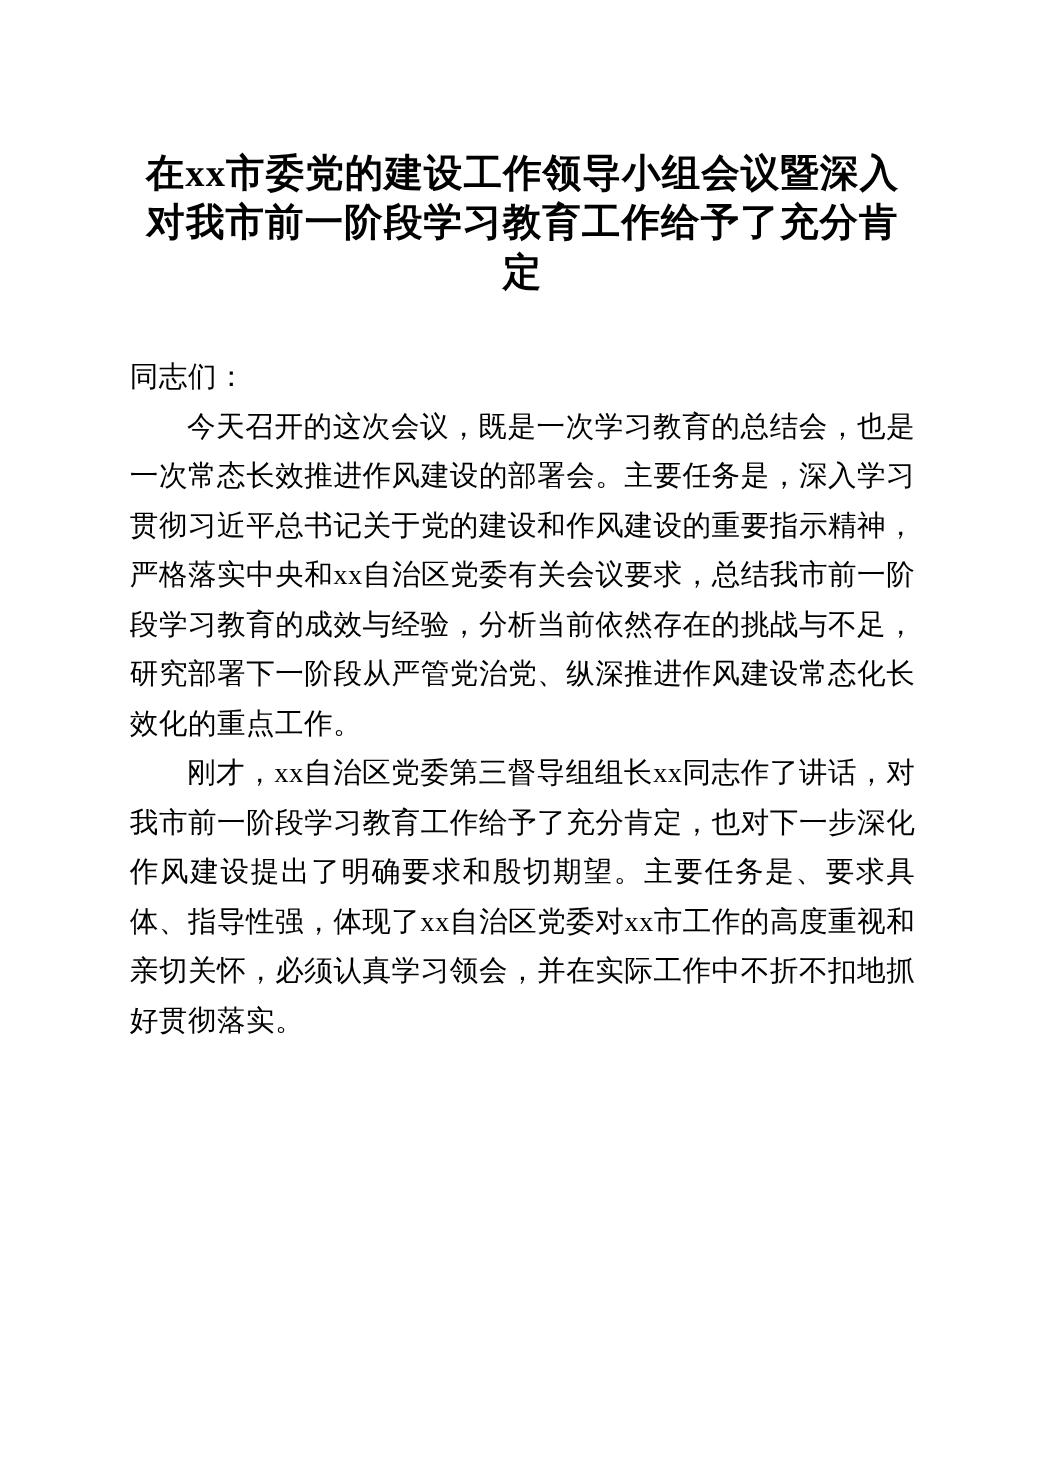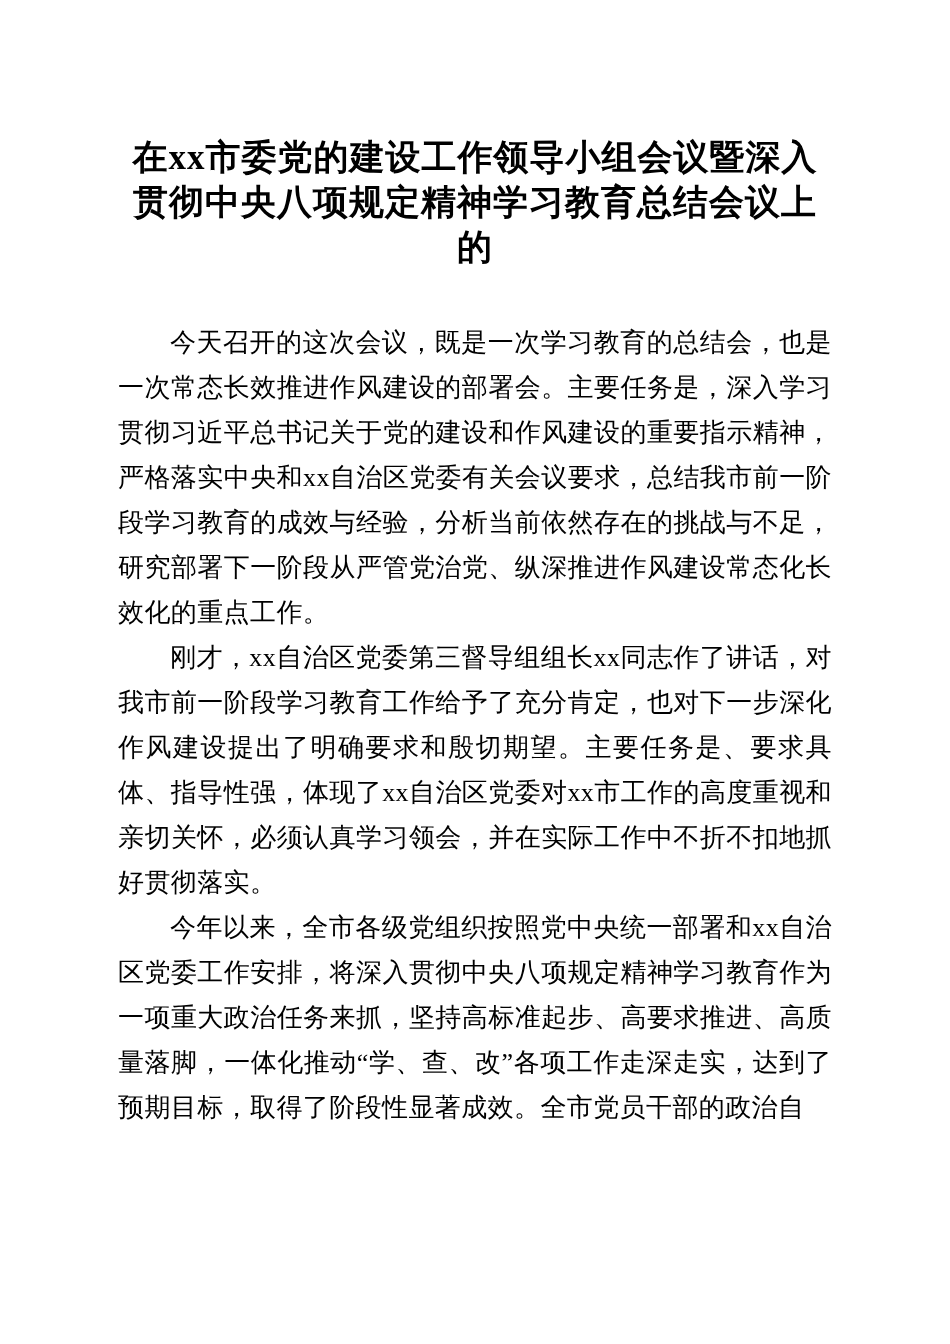--- a/index.html
+++ b/index.html
@@ -46,22 +46,22 @@
     text-indent: 52px;
   }
 </style>
 </head>
 <body>
 
 <div class="page">
 
   <h1 class="doc-title">
     <span class="title-line">在xx市委党的建设工作领导小组会议暨深入</span>
-    <span class="title-line">贯彻中央八项规定精神学习教育总结会议上的</span>
+    <span class="title-line">对我市前一阶段学习教育工作给予了充分肯定</span>
   </h1>
 
   <div class="doc-body">
+    <p>同志们：</p>
     <p class="indent">今天召开的这次会议，既是一次学习教育的总结会，也是一次常态长效推进作风建设的部署会。主要任务是，深入学习贯彻习近平总书记关于党的建设和作风建设的重要指示精神，严格落实中央和xx自治区党委有关会议要求，总结我市前一阶段学习教育的成效与经验，分析当前依然存在的挑战与不足，研究部署下一阶段从严管党治党、纵深推进作风建设常态化长效化的重点工作。</p>
     <p class="indent">刚才，xx自治区党委第三督导组组长xx同志作了讲话，对我市前一阶段学习教育工作给予了充分肯定，也对下一步深化作风建设提出了明确要求和殷切期望。主要任务是、要求具体、指导性强，体现了xx自治区党委对xx市工作的高度重视和亲切关怀，必须认真学习领会，并在实际工作中不折不扣地抓好贯彻落实。</p>
-    <p class="indent">今年以来，全市各级党组织按照党中央统一部署和xx自治区党委工作安排，将深入贯彻中央八项规定精神学习教育作为一项重大政治任务来抓，坚持高标准起步、高要求推进、高质量落脚，一体化推动“学、查、改”各项工作走深走实，达到了预期目标，取得了阶段性显著成效。全市党员干部的政治自</p>
   </div>
 
 </div>
 
 </body></html>

